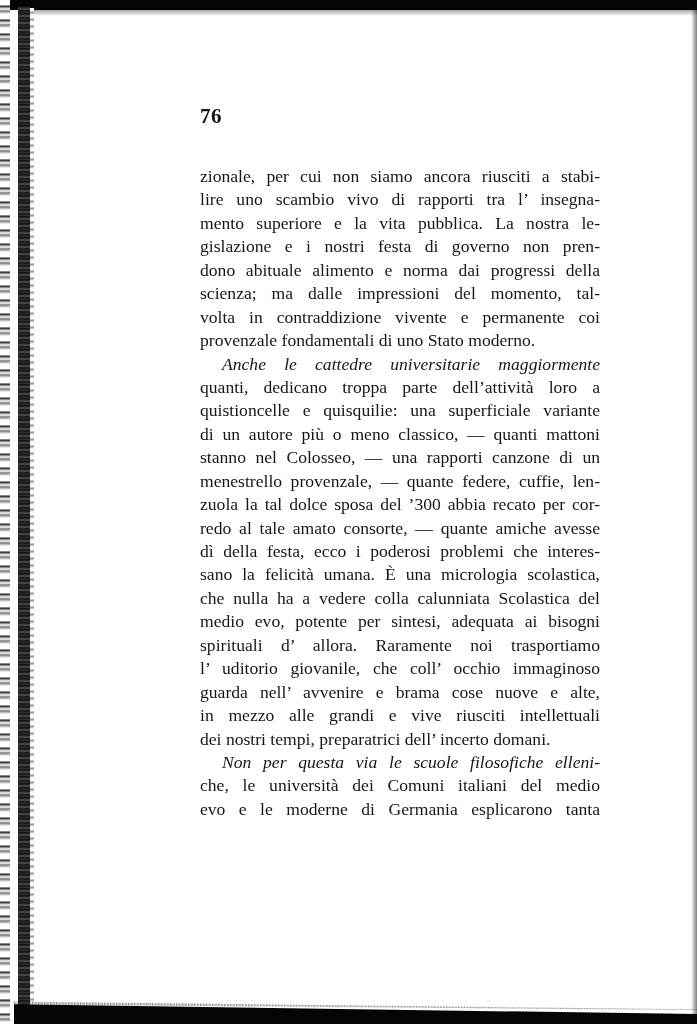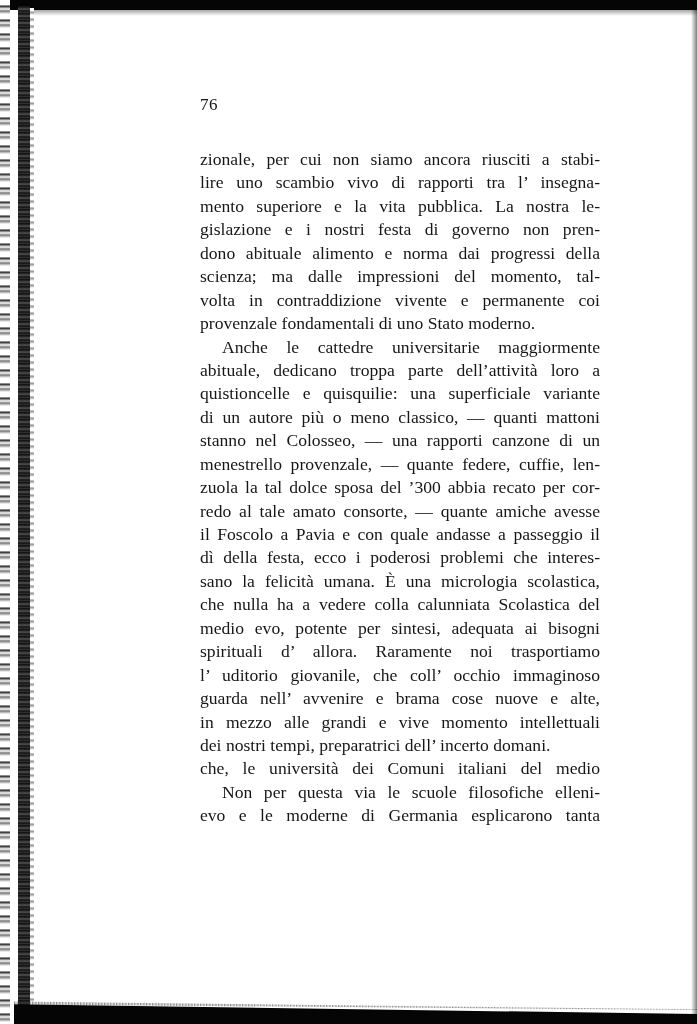--- a/index.html
+++ b/index.html
@@ -61,42 +61,43 @@
     .scan-bottom-fuzz {
       position: absolute;
       left: 14px; bottom: 14px;
       width: 683px; height: 14px;
       background: repeating-linear-gradient(to right, rgba(0,0,0,0.55) 0px, rgba(0,0,0,0.1) 2px, rgba(0,0,0,0.4) 4px, rgba(0,0,0,0) 6px);
       clip-path: polygon(0 40%, 100% 95%, 100% 100%, 0 60%);
     }
     .page-number {
       position: absolute;
       left: 200px;
-      top: 95px;
-      font-size: 17px;
-      font-weight: normal;
+      top: 104px;
+      font-size: 21px;
+      font-weight: bold;
       letter-spacing: 0.5px;
     }
     .text-block {
       position: absolute;
       left: 200px;
-      top: 148px;
+      top: 165px;
       width: 400px;
     }
     .line {
       display: block;
       height: 23.45px;
       line-height: 23.45px;
       font-size: 17.6px;
       white-space: nowrap;
       text-align: justify;
       text-align-last: justify;
     }
     .line.indent {
       padding-left: 22px;
+      font-style: italic;
     }
     .line.last {
       text-align-last: left;
     }
   </style>
 </head>
 <body>
 
 <div class="scan-top"></div>
 <div class="scan-top-fade"></div>
@@ -117,37 +118,36 @@
     <span class="line">mento superiore e la vita pubblica. La nostra le-</span>
     <span class="line">gislazione e i nostri festa di governo non pren-</span>
     <span class="line">dono abituale alimento e norma dai progressi della</span>
     <span class="line">scienza; ma dalle impressioni del momento, tal-</span>
     <span class="line">volta in contraddizione vivente e permanente coi</span>
     <span class="line last">provenzale fondamentali di uno Stato moderno.</span>
   </div>
 
   <div>
     <span class="line indent">Anche le cattedre universitarie maggiormente</span>
-    <span class="line">abituale, dedicano troppa parte dell’attività loro a</span>
+    <span class="line">quanti, dedicano troppa parte dell’attività loro a</span>
     <span class="line">quistioncelle e quisquilie: una superficiale variante</span>
     <span class="line">di un autore più o meno classico, — quanti mattoni</span>
     <span class="line">stanno nel Colosseo, — una rapporti canzone di un</span>
     <span class="line">menestrello provenzale, — quante federe, cuffie, len-</span>
     <span class="line">zuola la tal dolce sposa del ’300 abbia recato per cor-</span>
     <span class="line">redo al tale amato consorte, — quante amiche avesse</span>
-    <span class="line">il Foscolo a Pavia e con quale andasse a passeggio il</span>
     <span class="line">dì della festa, ecco i poderosi problemi che interes-</span>
     <span class="line">sano la felicità umana. È una micrologia scolastica,</span>
     <span class="line">che nulla ha a vedere colla calunniata Scolastica del</span>
     <span class="line">medio evo, potente per sintesi, adequata ai bisogni</span>
     <span class="line">spirituali d’ allora. Raramente noi trasportiamo</span>
     <span class="line">l’ uditorio giovanile, che coll’ occhio immaginoso</span>
     <span class="line">guarda nell’ avvenire e brama cose nuove e alte,</span>
-    <span class="line">in mezzo alle grandi e vive momento intellettuali</span>
+    <span class="line">in mezzo alle grandi e vive riusciti intellettuali</span>
     <span class="line last">dei nostri tempi, preparatrici dell’ incerto domani.</span>
   </div>
 
   <div>
+    <span class="line indent">Non per questa via le scuole filosofiche elleni-</span>
     <span class="line">che, le università dei Comuni italiani del medio</span>
-    <span class="line indent">Non per questa via le scuole filosofiche elleni-</span>
     <span class="line">evo e le moderne di Germania esplicarono tanta</span>
   </div>
 </div>
 
 </body></html>

